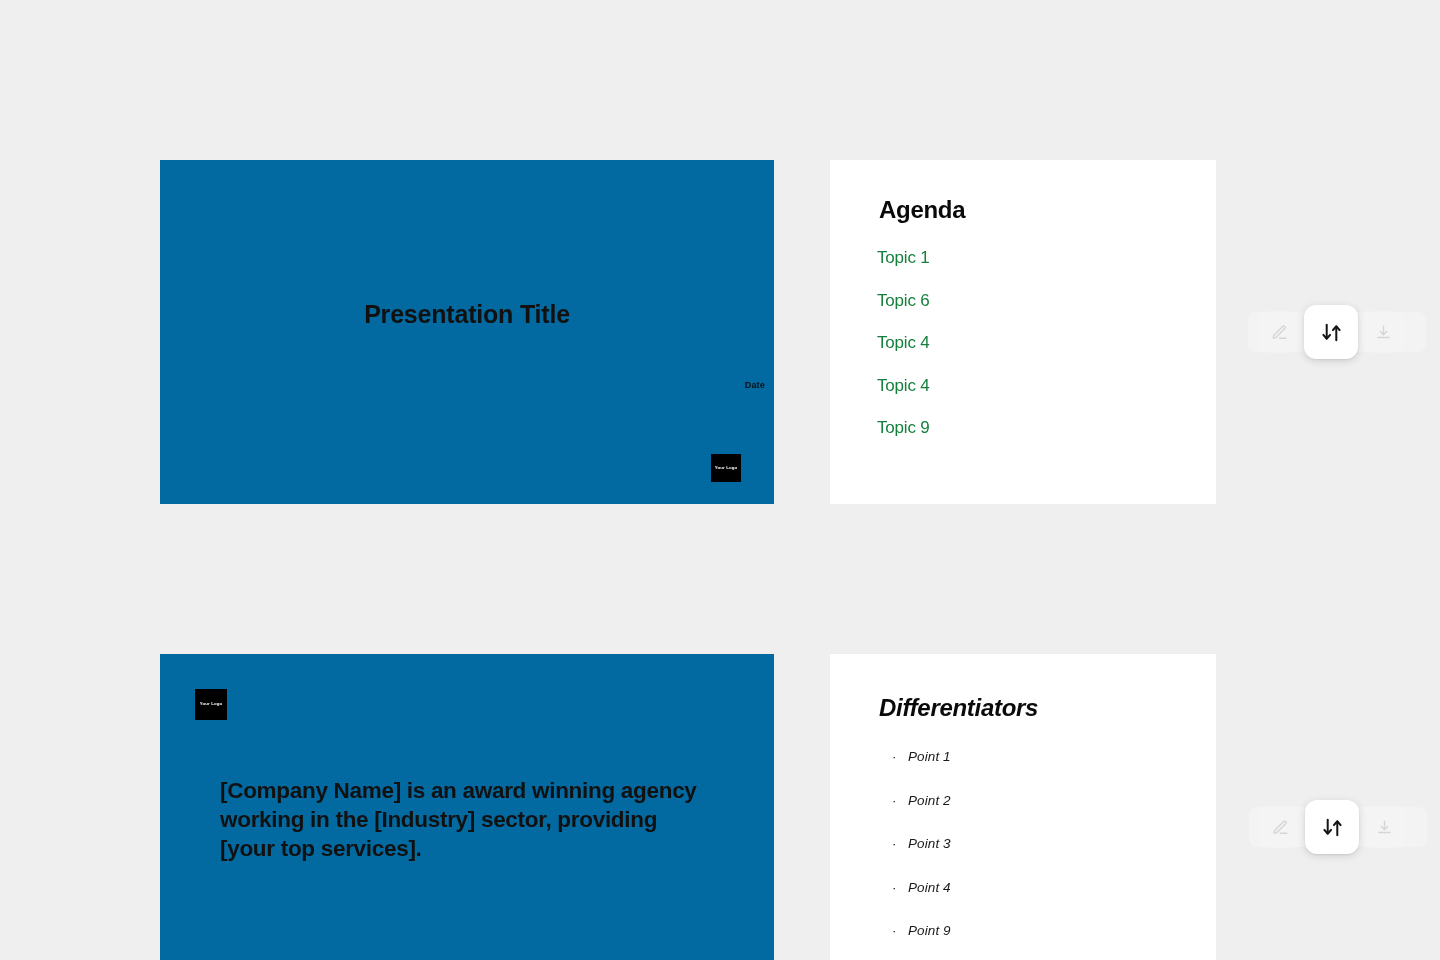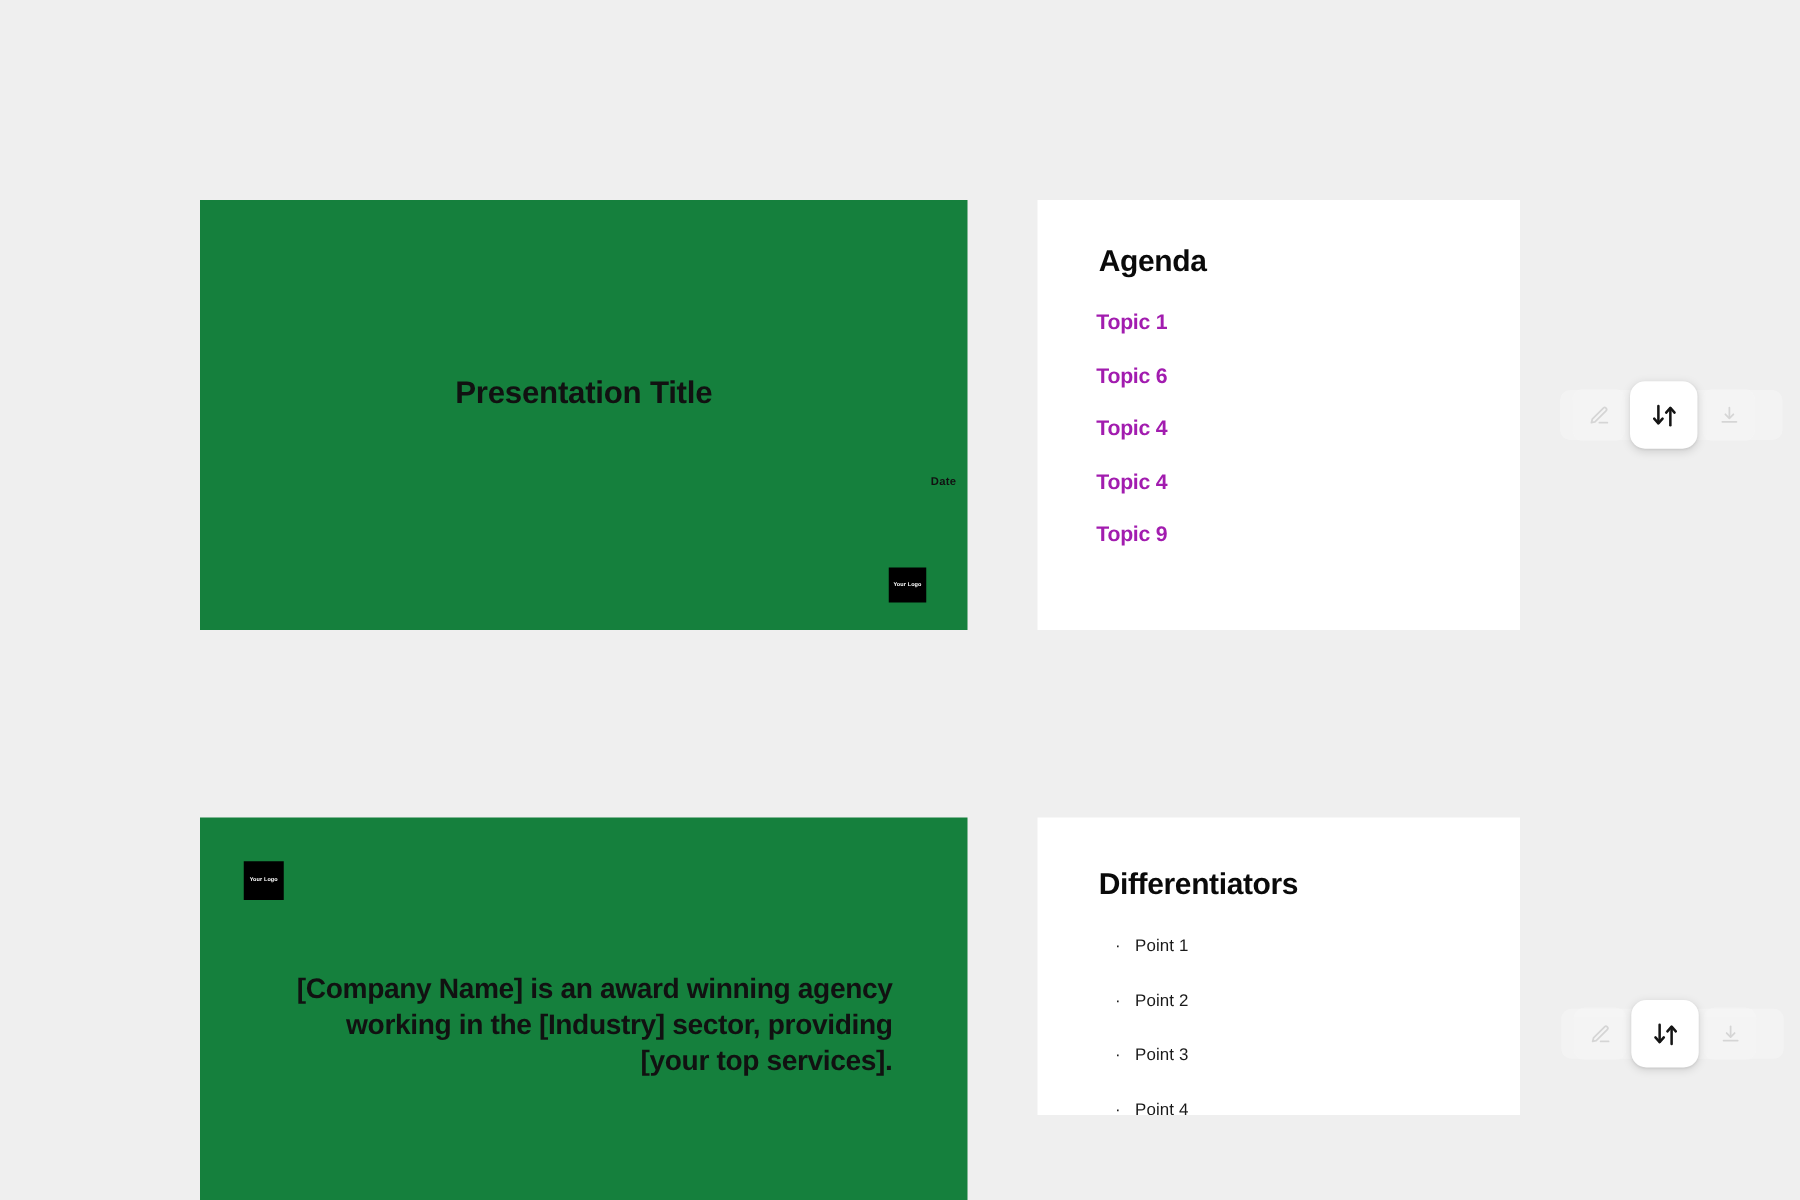--- a/index.html
+++ b/index.html
@@ -20,28 +20,28 @@
   .deck {
     position: absolute;
     inset: 0;
   }
 
   .slide {
     position: absolute;
     overflow: hidden;
   }
 
-  .slide-pink  { background: #15803d; }
+  .slide-pink  { background: #0369a1; }
   .slide-white { background: #ffffff; }
 
   
   #slide-title      { left: 160px; top: 160px;  width: 614px; height: 344px; }
   #slide-agenda     { left: 830px; top: 160px;  width: 386px; height: 344px; text-align: center; }
   #slide-company    { left: 160px; top: 654px;  width: 614px; height: 306px; }
-  #slide-diff       { left: 830px; top: 654px;  width: 386px; height: 238px; }
+  #slide-diff       { left: 830px; top: 654px;  width: 386px; height: 306px; font-style: italic; }
 
   .title-heading {
     position: absolute;
     left: 0; right: 0;
     top: 140px;
     text-align: center;
     font-size: 25px;
     font-weight: 700;
     letter-spacing: -0.2px;
     color: #111111;
@@ -99,33 +99,33 @@
 
   .agenda-list {
     position: absolute;
     left: 47px;
     top: 88px;
     list-style: none;
   }
 
   .agenda-list li {
     font-size: 17px;
-    font-weight: 700;
-    color: #a21caf;
+    font-weight: 400;
+    color: #15803d;
     letter-spacing: -0.2px;
     margin-bottom: 22.5px;
   }
 
   
   .company-statement {
     position: absolute;
     left: 60px;
     right: 60px;
     top: 123px;
-    text-align: right;
+    text-align: left;
     font-size: 22.5px;
     font-weight: 700;
     line-height: 1.28;
     letter-spacing: -0.3px;
     color: #111111;
   }
 
   
   .diff-heading {
     position: absolute;

